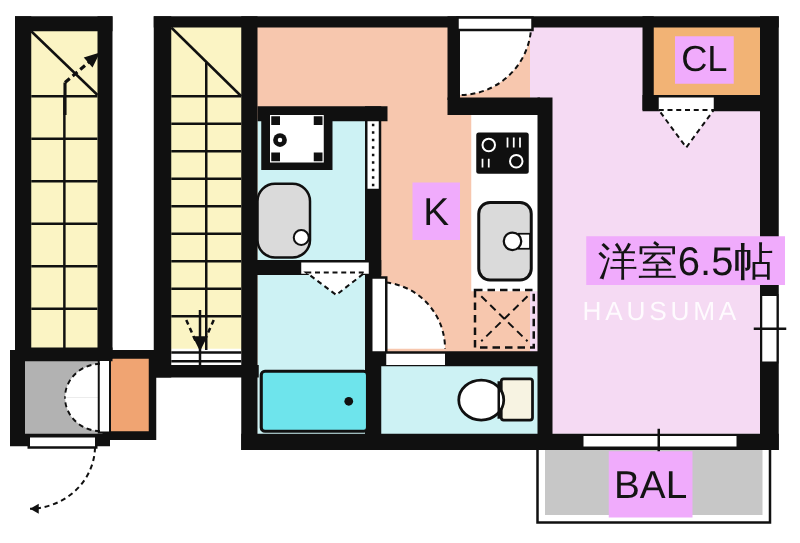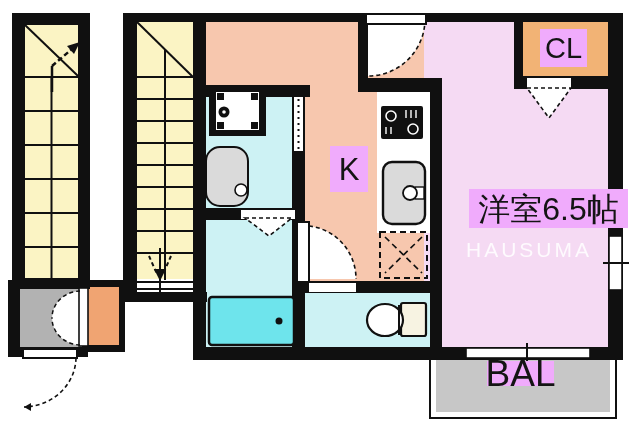--- a/index.html
+++ b/index.html
@@ -209,19 +209,19 @@
     </div>
 
   <div class="roomlabel" style="left:540px;top:29px;width:47px;height:38px;font-size:29px;">
       <span>CL</span>
     </div>
 
   <div class="roomlabel" style="left:447px;top:189px;width:159px;height:39px;font-size:32px;margin-left:22px;">
       <span>洋室6.5帖</span>
     </div>
 
-  <div class="roomlabel" style="left:487px;top:361px;width:67px;height:25px;font-size:37px;">
+  <div class="roomlabel" style="left:487px;top:361px;width:67px;height:53px;font-size:31px;">
       <span>BAL</span>
     </div>
 
   <div class="watermark" style="left:466px;top:238px;"><span>HAUSUMA</span></div>
 
 </div>
 
 </body></html>

